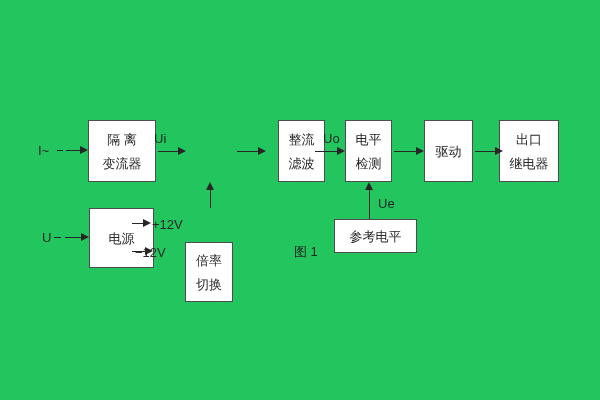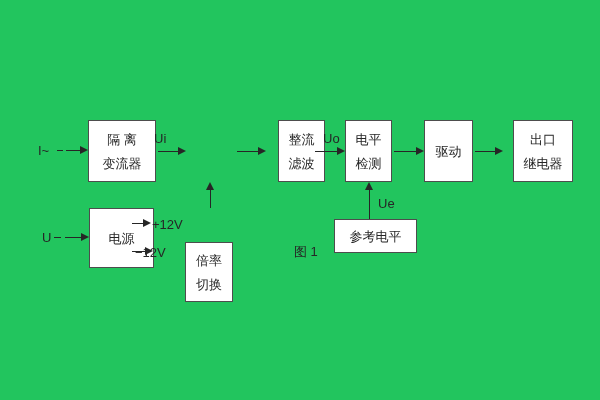--- a/index.html
+++ b/index.html
@@ -69,21 +69,21 @@
 
   <div class="box" style="left:345px; top:120px; width:47px; height:62px;">
     <span>电平</span>
     <span>检测</span>
   </div>
 
   <div class="box" style="left:424px; top:120px; width:49px; height:62px;">
     <span>驱动</span>
   </div>
 
-  <div class="box" style="left:513px; top:120px; width:60px; height:62px;">
+  <div class="box" style="left:499px; top:120px; width:60px; height:62px;">
     <span>出口</span>
     <span>继电器</span>
   </div>
 
   <div class="box" style="left:89px; top:208px; width:65px; height:60px;">
     <span>电源</span>
   </div>
 
   <div class="box" style="left:185px; top:208px; width:48px; height:60px;margin-top:34px;">
     <span>倍率</span>

